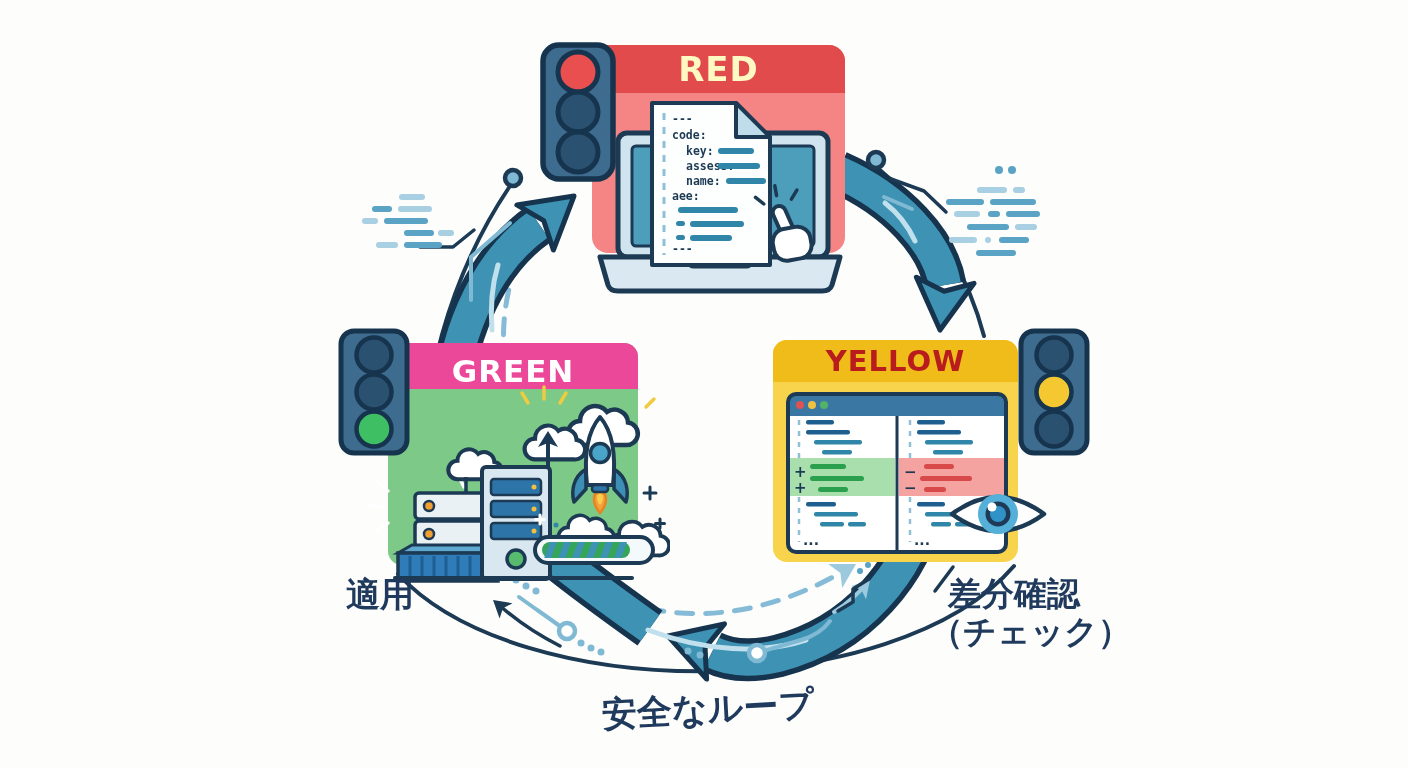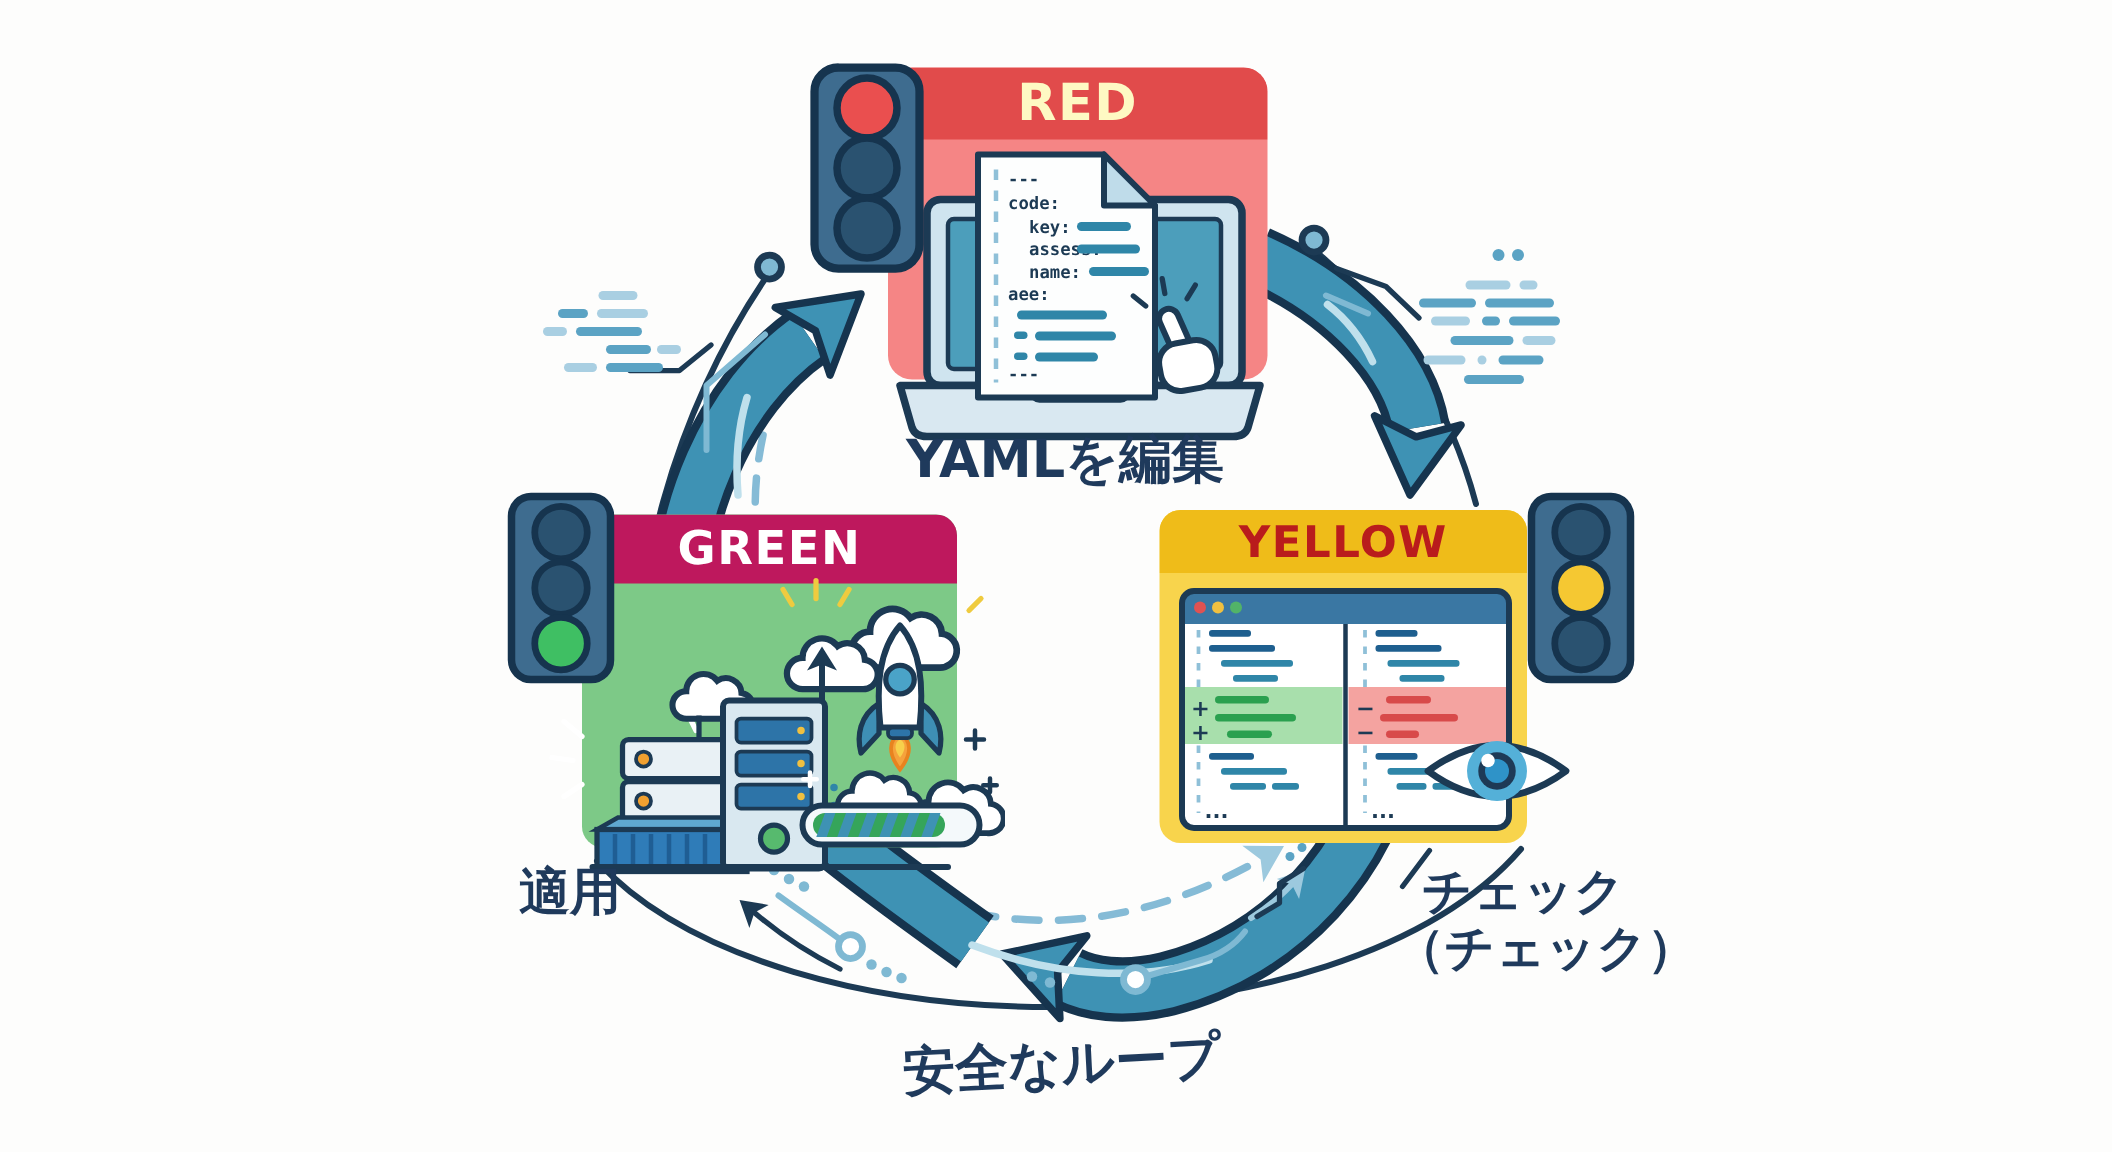--- a/index.html
+++ b/index.html
@@ -17,21 +17,21 @@
   .hl2{stroke:#9cc9de;stroke-width:4;fill:none;stroke-linecap:round;}
   .head{fill:#3e92b4;stroke:#16344e;stroke-width:5;stroke-linejoin:round;}
   .ltrace{stroke:#7fb9d3;stroke-width:4;fill:none;stroke-linecap:round;stroke-linejoin:round;}
   .card{position:absolute;border-radius:16px;overflow:hidden;}
   .card-header{display:flex;align-items:center;justify-content:center;font-weight:bold;letter-spacing:1px;}
   .card-red{left:592px;top:45px;width:253px;height:208px;background:#f58585;}
   .card-red .card-header{height:48px;background:#e14b4b;color:#fef9c3;font-size:34px;}
   .card-yellow{left:773px;top:340px;width:245px;height:222px;background:#f8d44c;border-radius:14px;}
   .card-yellow .card-header{height:42px;background:#efbc19;color:#b91c1c;font-size:29px;}
   .card-green{left:388px;top:343px;width:250px;height:222px;background:#7dc987;border-radius:14px;}
-  .card-green .card-header{height:46px;background:#be185d;color:#ffffff;font-size:31px;}
+  .card-green .card-header{height:46px;background:#ec4899;color:#ffffff;font-size:31px;align-items:flex-end;}
   .lbl{position:absolute;color:#1f3a5c;font-weight:bold;white-space:nowrap;text-align:right;}
   .lbl-edit{left:550px;top:283px;width:320px;text-align:center;font-size:35px;}
   .lbl-diff1{left:948px;top:572px;font-size:33px;}
   .lbl-diff2{left:930px;top:610px;font-size:33px;}
   .lbl-apply1{left:346px;top:572px;font-size:34px;}
   .lbl-apply2{left:322px;top:610px;font-size:34px;}
   .lbl-loop{left:558px;top:686px;width:300px;text-align:center;font-size:35px;transform:rotate(-3deg);}
   .mono{font-family:"DejaVu Sans Mono","Liberation Mono",monospace;font-weight:bold;fill:#1c3a54;}
 </style>
 </head>
@@ -365,19 +365,18 @@
     <circle cx="37" cy="102" r="17.5" stroke="#16344e" stroke-width="4.5" fill="#3fbf63"></circle>
   </svg>
 
   <svg class="abs" style="left:1017px;top:327px;" width="74" height="130" viewBox="0 0 74 130">
     <rect x="4" y="4" width="66" height="122" rx="13" stroke="#16344e" stroke-width="5" fill="#3e6c8f"></rect>
     <circle cx="37" cy="28" r="17.5" stroke="#16344e" stroke-width="4.5" fill="#2a5270"></circle>
     <circle cx="37" cy="65" r="17.5" stroke="#16344e" stroke-width="4.5" fill="#f5c832"></circle>
     <circle cx="37" cy="102" r="17.5" stroke="#16344e" stroke-width="4.5" fill="#2a5270"></circle>
   </svg>
 
-  <div class="lbl lbl-edit">YAMLを編集</div>
-  <div class="lbl lbl-diff1">チェック</div>
+  <div class="lbl lbl-diff1">差分確認</div>
   <div class="lbl lbl-diff2">（チェック）</div>
   <div class="lbl lbl-apply1">適用</div>
   <div class="lbl lbl-loop">安全なループ</div>
 
 </div>
 
 </body></html>

